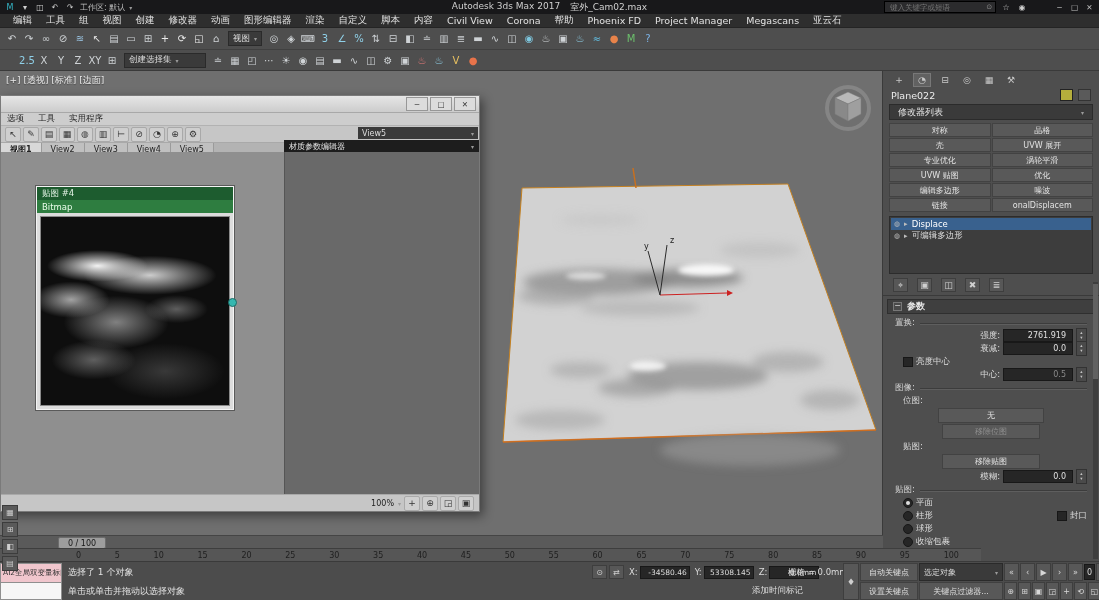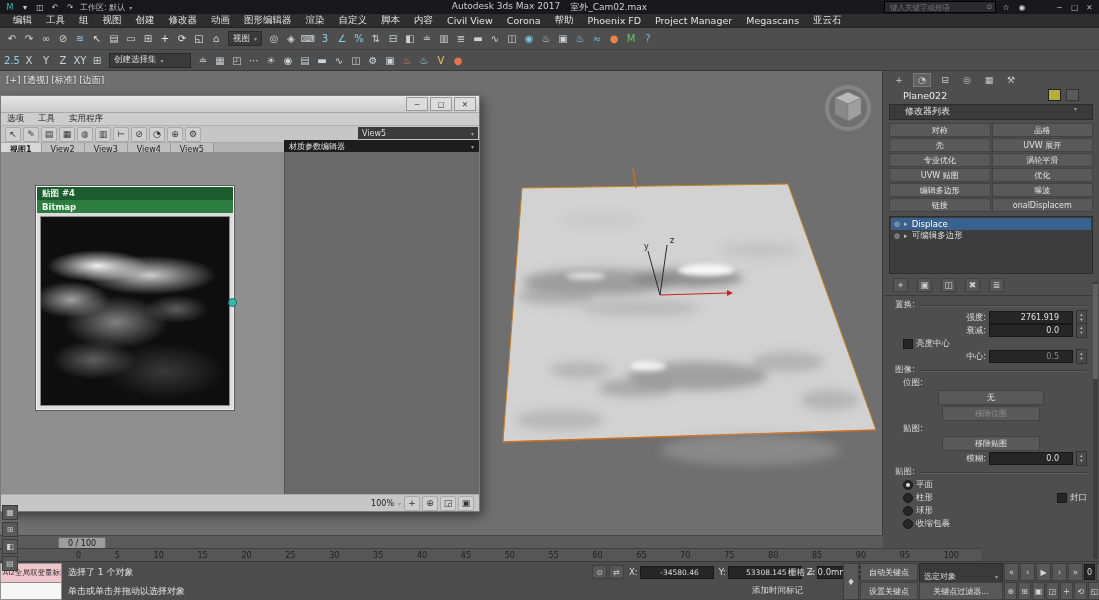--- a/index.html
+++ b/index.html
@@ -14,21 +14,21 @@
   .tb-title{position:absolute;left:50%;transform:translateX(-50%);display:flex;gap:10px;color:#cfcfcf;font-size:9px;white-space:nowrap;}
   .tb-right{margin-left:auto;display:flex;align-items:center;gap:4px;padding-right:2px;}
   .searchbox{width:104px;height:10px;background:#2b2b2d;border:1px solid #000;display:flex;align-items:center;padding:0 3px;gap:2px;}
   .searchbox input{flex:1;background:transparent;border:none;outline:none;color:#8a8a8a;font-size:7.5px;font-family:inherit;min-width:0;}
   .winbtn{width:15px;height:12px;display:flex;align-items:center;justify-content:center;font-size:7.5px;color:#c0c0c0;}
   
   .menubar{position:absolute;top:14px;left:0;right:0;height:13px;background:#2e2e2e;border-bottom:1px solid #242424;display:flex;align-items:center;font-size:9.5px;color:#e2e2e2;padding-left:6px;z-index:10;}
   .menu-item{padding:0 7px;white-space:nowrap;}
   
   .toolbar1{position:absolute;top:28px;left:0;right:0;height:21px;background:#4e4e4e;border-bottom:1px solid #404040;display:flex;align-items:center;padding-left:4px;gap:1px;z-index:10;}
-  .toolbar2{position:absolute;top:50px;left:0;right:0;height:20px;background:#4e4e4e;border-bottom:1px solid #3a3a3a;display:flex;align-items:center;padding:0 4px;gap:1px;z-index:10;}
+  .toolbar2{position:absolute;top:50px;left:0;right:0;height:20px;background:#4e4e4e;border-bottom:1px solid #3a3a3a;display:flex;align-items:center;padding:0 19px;gap:1px;z-index:10;}
   .ticon{width:16px;height:16px;display:flex;align-items:center;justify-content:center;font-size:10px;color:#cfd3d6;border-radius:2px;flex:none;}
   .tcombo{height:13px;background:#3a3a3a;border:1px solid #2a2a2a;font-size:8.5px;color:#ddd;display:flex;align-items:center;padding:0 4px;margin:0 3px;white-space:nowrap;flex:none;}
   .macro-wrap{margin-left:auto;display:flex;align-items:center;}
   .macro-btn{height:15px;background:#575757;border:1px solid #3c3c3c;font-size:8px;color:#e0e0e0;display:flex;align-items:center;padding:0 4px;margin-left:2px;white-space:nowrap;}
   
   .viewport{position:absolute;top:70px;left:0;width:883px;height:465px;background:#6f6f6f;z-index:1;}
   .vp-label{position:absolute;top:4px;left:6px;font-size:9px;color:#ececec;z-index:2;text-shadow:0 1px 1px rgba(0,0,0,.4);}
   .viewport svg{position:absolute;top:0;left:0;}
   
   .floatwin{position:absolute;top:95px;left:0;width:478px;height:415px;background:#b9b9b9;border:1px solid #7a7a7a;box-shadow:3px 4px 10px rgba(0,0,0,.45);z-index:5;}
@@ -39,59 +39,59 @@
   .fw-toolbar{height:16px;background:#c6c6c6;display:flex;align-items:center;gap:2px;padding-left:4px;position:relative;border-bottom:1px solid #a9a9a9;}
   .fw-ticon{width:14px;height:13px;display:flex;align-items:center;justify-content:center;font-size:9px;color:#333;background:#cfcfcf;border:1px solid #a9a9a9;border-radius:2px;flex:none;}
   .fw-viewsel{position:absolute;right:1px;top:1px;width:112px;height:12px;background:#3a3a3a;color:#ddd;font-size:8px;display:flex;align-items:center;justify-content:space-between;padding:0 4px;}
   .fw-tabs{height:12px;background:#b3b3b3;display:flex;font-size:8px;color:#222;}
   .fw-tab{padding:0 9px;border-right:1px solid #9b9b9b;background:#c0c0c0;display:flex;align-items:center;}
   .fw-tab.active{background:#d8d8d8;font-weight:bold;}
   .fw-param-header{position:absolute;left:283px;top:44px;right:0;height:12px;background:#1d1d1d;color:#e6e6e6;font-size:8px;display:flex;align-items:center;justify-content:space-between;padding:0 5px;}
   .fw-nodeview{position:absolute;left:0;top:56px;width:283px;bottom:16px;background:#8f8f8f;overflow:hidden;}
   .fw-params{position:absolute;left:283px;top:56px;right:0;bottom:16px;background:#696969;border-left:1px solid #555;}
   .fw-status{position:absolute;left:0;bottom:0;right:0;height:16px;background:#c6c6c6;border-top:1px solid #a9a9a9;display:flex;align-items:center;justify-content:flex-end;gap:3px;padding-right:5px;font-size:8px;color:#222;}
-  .node{position:absolute;left:35px;top:34px;width:196px;background:#dcdcdc;border:1px solid #f4f4f4;outline:1px solid #5a5a5a;font-weight:bold;}
+  .node{position:absolute;left:35px;top:34px;width:196px;background:#dcdcdc;border:1px solid #f4f4f4;outline:1px solid #5a5a5a;}
   .node-header{height:13px;background:#1d5c2f;color:#e4f3e6;font-size:8.5px;display:flex;align-items:center;padding:0 5px;}
   .node-sub{height:13px;background:#2e7d40;color:#eaffea;font-size:8.5px;display:flex;align-items:center;padding:0 5px;}
   .node-tex{height:188px;margin:3px;border:1px solid #8a8a8a;
     background:
       radial-gradient(70px 22px at 30% 26%, rgba(255,255,255,.95), rgba(255,255,255,0) 72%),
       radial-gradient(95px 28px at 58% 31%, rgba(238,238,238,.85), rgba(255,255,255,0) 70%),
       radial-gradient(55px 26px at 16% 44%, rgba(225,225,225,.7), rgba(255,255,255,0) 70%),
       radial-gradient(75px 38px at 40% 56%, rgba(205,205,205,.6), rgba(255,255,255,0) 70%),
       radial-gradient(45px 20px at 72% 49%, rgba(190,190,190,.45), rgba(255,255,255,0) 70%),
       radial-gradient(60px 28px at 28% 76%, rgba(175,175,175,.5), rgba(255,255,255,0) 70%),
       radial-gradient(85px 40px at 66% 82%, rgba(120,120,120,.4), rgba(255,255,255,0) 70%),
       #0e0e0e;}
   .node-out{position:absolute;right:-4px;top:50%;width:7px;height:7px;border-radius:50%;background:#35b8b0;border:1px solid #1d6d68;}
   
   .cmdpanel{position:absolute;top:70px;right:0;width:216px;bottom:39px;background:#4e4e4e;border-left:1px solid #3a3a3a;font-size:9px;overflow:hidden;z-index:2;}
   .cp-tabs{height:15px;display:flex;gap:6px;align-items:center;padding:2px 8px 0;}
   .cp-tab{width:16px;height:12px;display:flex;align-items:center;justify-content:center;font-size:9px;color:#c8c8c8;}
   .cp-tab.active{background:#616161;border:1px solid #787878;}
-  .cp-name-row{display:flex;align-items:center;gap:5px;padding:2px 20px;}
+  .cp-name-row{display:flex;align-items:center;gap:5px;padding:2px 8px;}
   .cp-name{font-size:9.5px;color:#ececec;flex:1;}
   .swatch{width:11px;height:10px;background:#b5ae3c;border:1px solid #222;}
   .minibox{width:11px;height:10px;background:#5a5a5a;border:1px solid #333;}
-  .cp-modlist{margin:1px 6px 3px;height:14px;background:#3a3a3a;border:1px solid #2b2b2b;display:flex;align-items:flex-start;justify-content:space-between;padding:0 15px;color:#e3e3e3;font-size:9px;}
+  .cp-modlist{margin:1px 6px 3px;height:14px;background:#3a3a3a;border:1px solid #2b2b2b;display:flex;align-items:center;justify-content:space-between;padding:0 8px;color:#e3e3e3;font-size:9px;}
   .cp-btngrid{display:grid;grid-template-columns:1fr 1fr;gap:1px;margin:0 6px;}
   .cp-gbtn{height:12px;background:#595959;border:1px solid #424242;display:flex;align-items:center;justify-content:center;font-size:8px;color:#e2e2e2;overflow:hidden;white-space:nowrap;}
   .cp-stack{margin:4px 6px 2px;background:#3d3d3d;border:1px solid #2c2c2c;height:54px;padding:1px;}
   .stack-row{height:12px;display:flex;align-items:center;gap:4px;padding:0 3px;font-size:8.5px;color:#dcdcdc;white-space:nowrap;}
   .stack-row.selected{background:#39618e;color:#fff;}
   .stack-glyph{font-size:7px;color:#bdbdbd;}
   .cp-stacktools{display:flex;gap:9px;padding:2px 10px 3px;border-bottom:1px solid #3a3a3a;}
   .st-ic{width:13px;height:12px;display:flex;align-items:center;justify-content:center;font-size:9px;color:#cfcfcf;background:#575757;border:1px solid #3e3e3e;}
   .rollout-header{height:13px;margin:3px 4px 0;background:#3f3f3f;border:1px solid #2f2f2f;display:flex;align-items:center;gap:5px;padding:0 5px;font-weight:bold;color:#e8e8e8;font-size:9px;}
   .rollout-header::before{content:"−";font-size:8px;color:#bbb;border:1px solid #777;width:7px;height:7px;line-height:6px;text-align:center;background:#4a4a4a;}
   .param-area{padding:2px 12px 0 12px;position:relative;}
   .prow{display:flex;align-items:center;justify-content:flex-end;gap:3px;height:13px;}
   .prow.left{justify-content:flex-start;padding-left:8px;}
   .plabel{color:#dcdcdc;font-size:8.5px;white-space:nowrap;}
-  .pfield{width:56px;height:11px;background:#262626;border:1px solid #181818;color:#e0e0e0;font-size:8px;display:flex;align-items:center;justify-content:flex-end;padding:0 13px;}
+  .pfield{width:56px;height:11px;background:#262626;border:1px solid #181818;color:#e0e0e0;font-size:8px;display:flex;align-items:center;justify-content:flex-end;padding:0 6px;}
   .pfield.dis{color:#8a8a8a;}
   .spin{width:9px;height:13px;display:flex;flex-direction:column;align-items:center;justify-content:center;background:#4a4a4a;border:1px solid #333;font-size:4.5px;line-height:4.5px;color:#c4c4c4;}
   .spin::before{content:"▴";}.spin::after{content:"▾";}
   .pgroup{display:flex;align-items:center;height:12px;color:#d4d4d4;font-size:8.5px;margin-top:1px;}
   .pgroup::after{content:"";flex:1;height:1px;background:#3c3c3c;box-shadow:0 1px 0 #5e5e5e;margin-left:5px;}
   .pbtn{height:13px;background:#595959;border:1px solid #424242;color:#e2e2e2;display:flex;align-items:center;justify-content:center;margin:1px auto;font-size:8px;overflow:hidden;white-space:nowrap;}
   .pbtn.dis{color:#8f8f8f;}
   .w104{width:104px;}.w176{width:176px;}.w96{width:96px;}
   .radio{width:8px;height:8px;border-radius:50%;background:#262626;border:1px solid #171717;position:relative;flex:none;}
   .radio.on::after{content:"";position:absolute;inset:2px;background:#dedede;border-radius:50%;}
@@ -106,27 +106,27 @@
   
   .statusbar{position:absolute;left:0;top:561px;width:1099px;height:39px;background:#4c4c4c;border-top:1px solid #3a3a3a;z-index:3;}
   .mini-listener{position:absolute;left:0;top:1px;width:62px;height:37px;}
   .ml-macro{height:18px;background:#f0c6cd;border:1px solid #8f8f8f;font-size:7.5px;color:#333;display:flex;align-items:center;padding:0 2px;overflow:hidden;white-space:nowrap;}
   .ml-script{height:16px;background:#f6f6f6;border:1px solid #8f8f8f;border-top:none;}
   .sel-text{position:absolute;left:68px;top:4px;font-size:9px;color:#e2e2e2;white-space:nowrap;}
   .prompt-text{position:absolute;left:68px;top:23px;font-size:9px;color:#e2e2e2;white-space:nowrap;}
   .sb-coords{position:absolute;left:592px;top:3px;display:flex;align-items:center;gap:2px;}
   .sb-tgl{width:13px;height:12px;display:flex;align-items:center;justify-content:center;font-size:8px;color:#cfcfcf;background:#575757;border:1px solid #3e3e3e;}
   .axlab{font-size:8.5px;color:#dcdcdc;margin-left:3px;}
-  .axfield{width:44px;height:11px;background:#262626;border:1px solid #181818;color:#dedede;font-size:7.5px;display:flex;align-items:center;justify-content:flex-end;padding:0 14px;}
+  .axfield{width:44px;height:11px;background:#262626;border:1px solid #181818;color:#dedede;font-size:7.5px;display:flex;align-items:center;justify-content:flex-end;padding:0 2px;}
   .grid-text{position:absolute;left:788px;top:5px;font-size:8.5px;color:#dcdcdc;white-space:nowrap;}
   .time-tag{position:absolute;left:752px;top:23px;font-size:8.5px;color:#dcdcdc;white-space:nowrap;}
   .sb-anim{position:absolute;left:843px;top:1px;width:254px;height:37px;display:grid;grid-template-columns:16px 58px 84px 96px;grid-template-rows:18px 18px;gap:1px;}
   .keybtn{grid-row:1 / span 2;background:#585858;border:1px solid #3e3e3e;display:flex;align-items:center;justify-content:center;color:#cfcfcf;font-size:9px;}
   .ak-btn{background:#585858;border:1px solid #404040;font-size:8px;color:#e0e0e0;display:flex;align-items:center;justify-content:center;white-space:nowrap;}
-  .ak-combo{background:#3a3a3a;border:1px solid #2a2a2a;font-size:8px;color:#ddd;display:flex;align-items:center;justify-content:space-between;padding:12px 4px;white-space:nowrap;}
+  .ak-combo{background:#3a3a3a;border:1px solid #2a2a2a;font-size:8px;color:#ddd;display:flex;align-items:center;justify-content:space-between;padding:4px 4px;white-space:nowrap;}
   .pb-row{display:flex;align-items:center;gap:1px;}
   .pb-btn{width:13px;height:16px;background:#585858;border:1px solid #3e3e3e;display:flex;align-items:center;justify-content:center;font-size:8px;color:#d8d8d8;flex:none;}
   .fr-field{width:27px;height:14px;background:#262626;border:1px solid #181818;color:#dedede;font-size:8px;display:flex;align-items:center;justify-content:flex-end;padding:0 2px;}
   .nav-ic{width:11px;height:16px;background:#585858;border:1px solid #3e3e3e;display:flex;align-items:center;justify-content:center;font-size:8px;color:#d8d8d8;flex:none;}
   .side-icons{position:absolute;left:2px;top:505px;display:flex;flex-direction:column;gap:2px;z-index:6;}
   .side-ic{width:14px;height:13px;background:#5a5a5a;border:1px solid #3c3c3c;display:flex;align-items:center;justify-content:center;font-size:8px;color:#cfcfcf;}
 </style>
 </head>
 <body>
 
@@ -615,20 +615,23 @@
         <span class="st-ic">
           <span>◫</span>
         </span>
         <span class="st-ic">
           <span>✖</span>
         </span>
         <span class="st-ic">
           <span>≣</span>
         </span>
       </div>
+    <div class="rollout-header">
+        <span>参数</span>
+      </div>
     <div class="param-area">
       <div class="pgroup">
           <span>置换:</span>
         </div>
       <div class="prow">
         <span class="plabel">强度:</span>
         <span class="pfield">2761.919</span>
           <span class="spin"></span>
       </div>
       <div class="prow">

